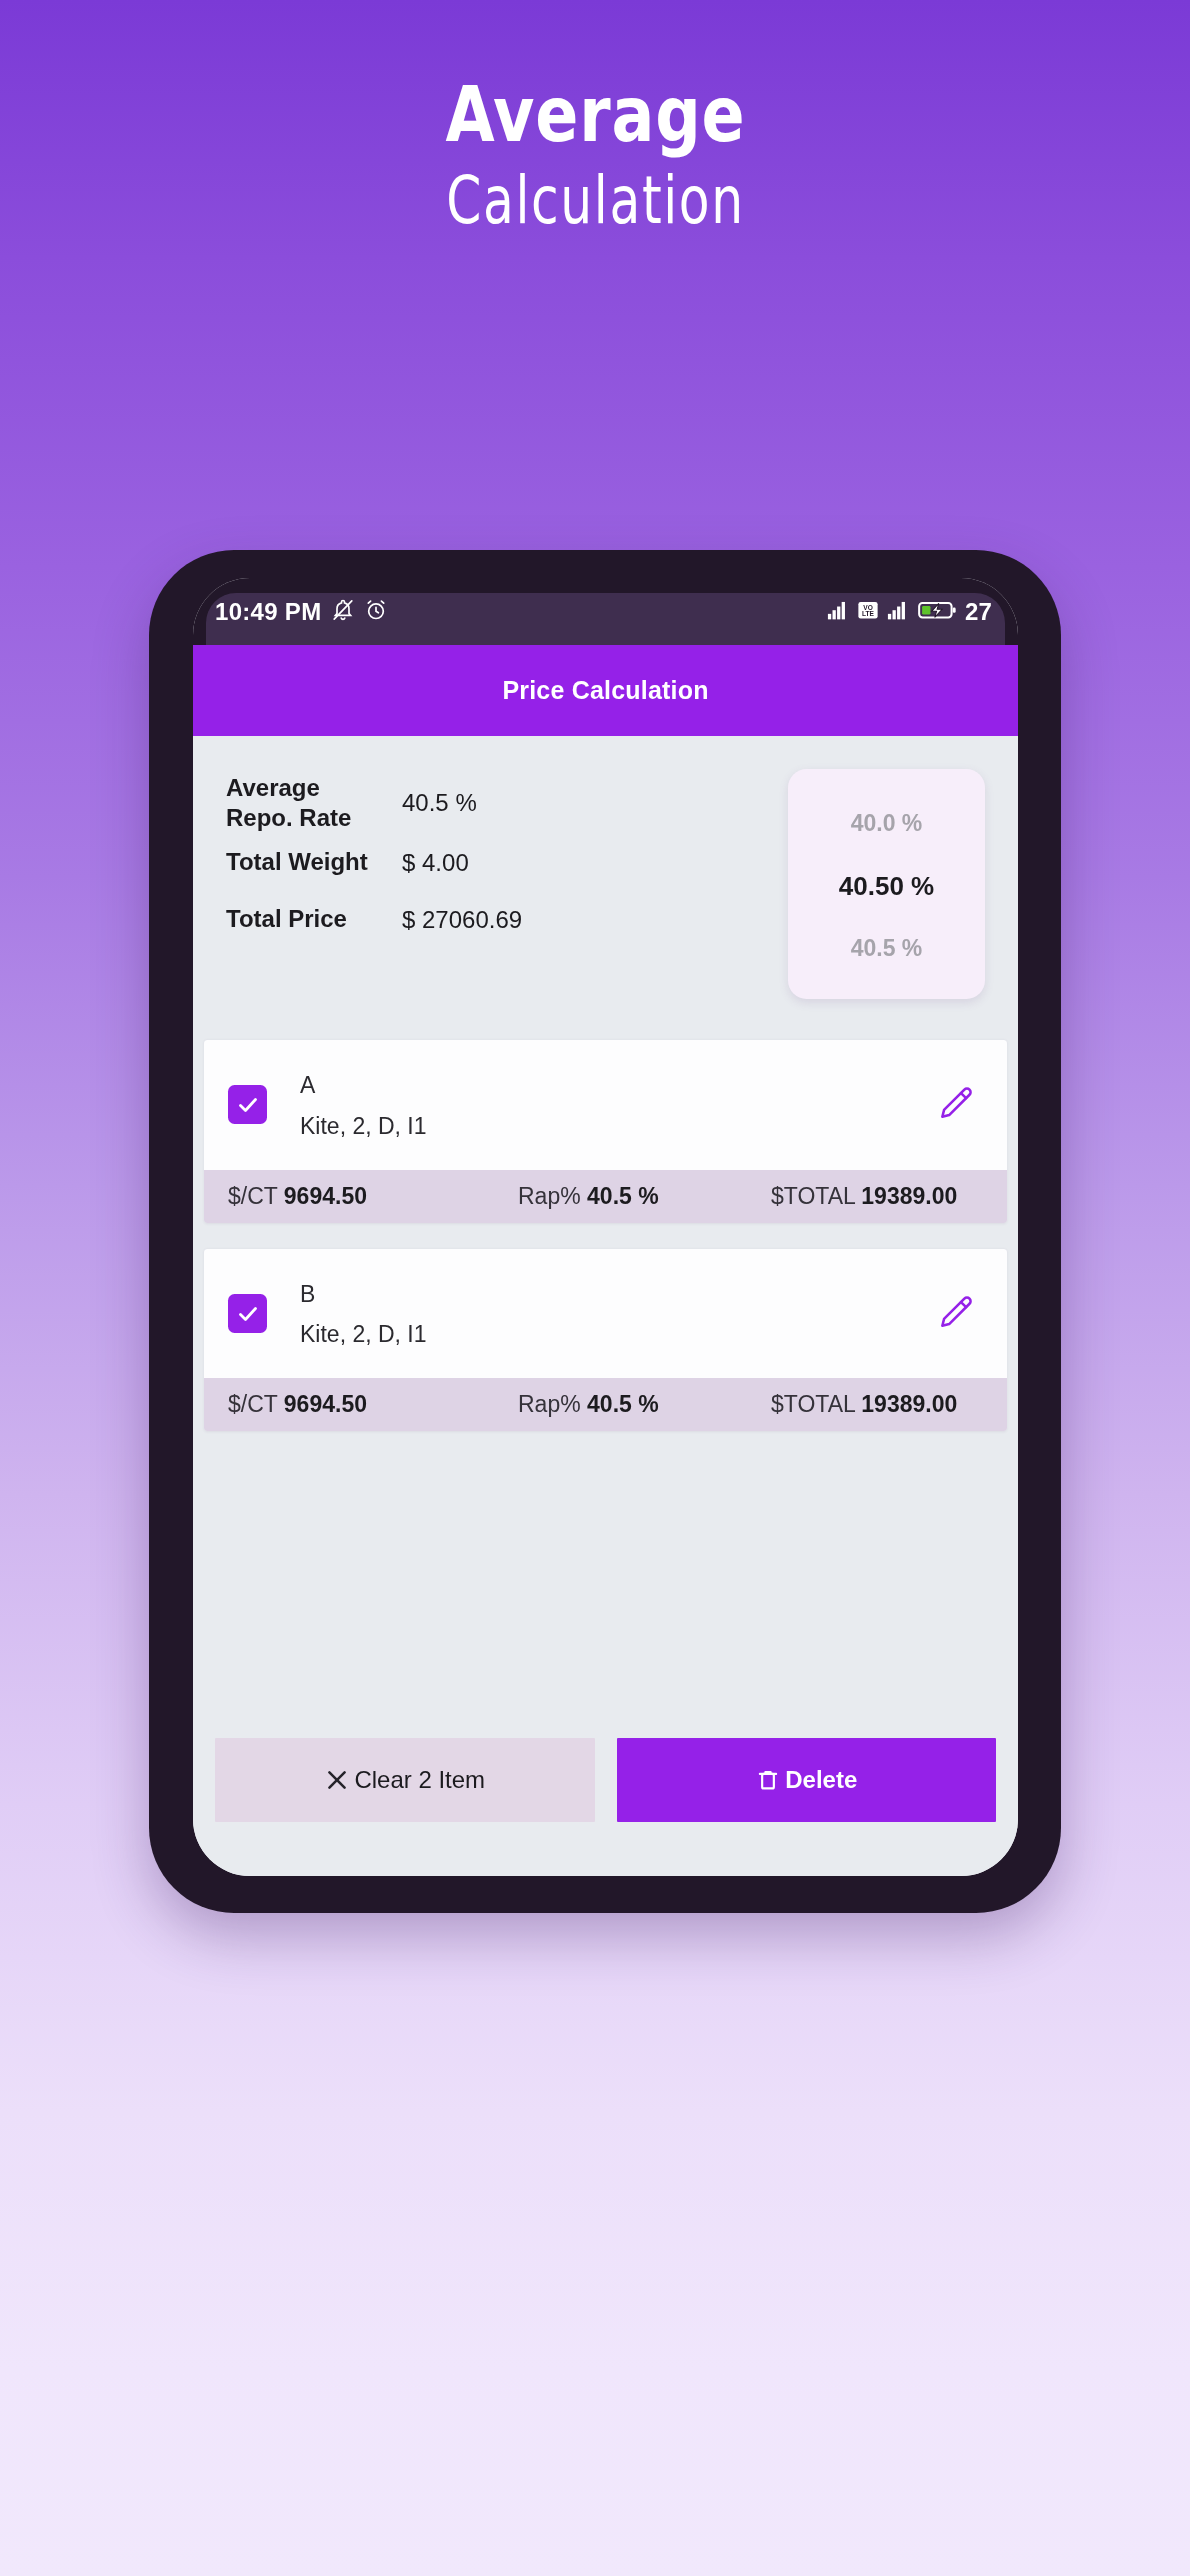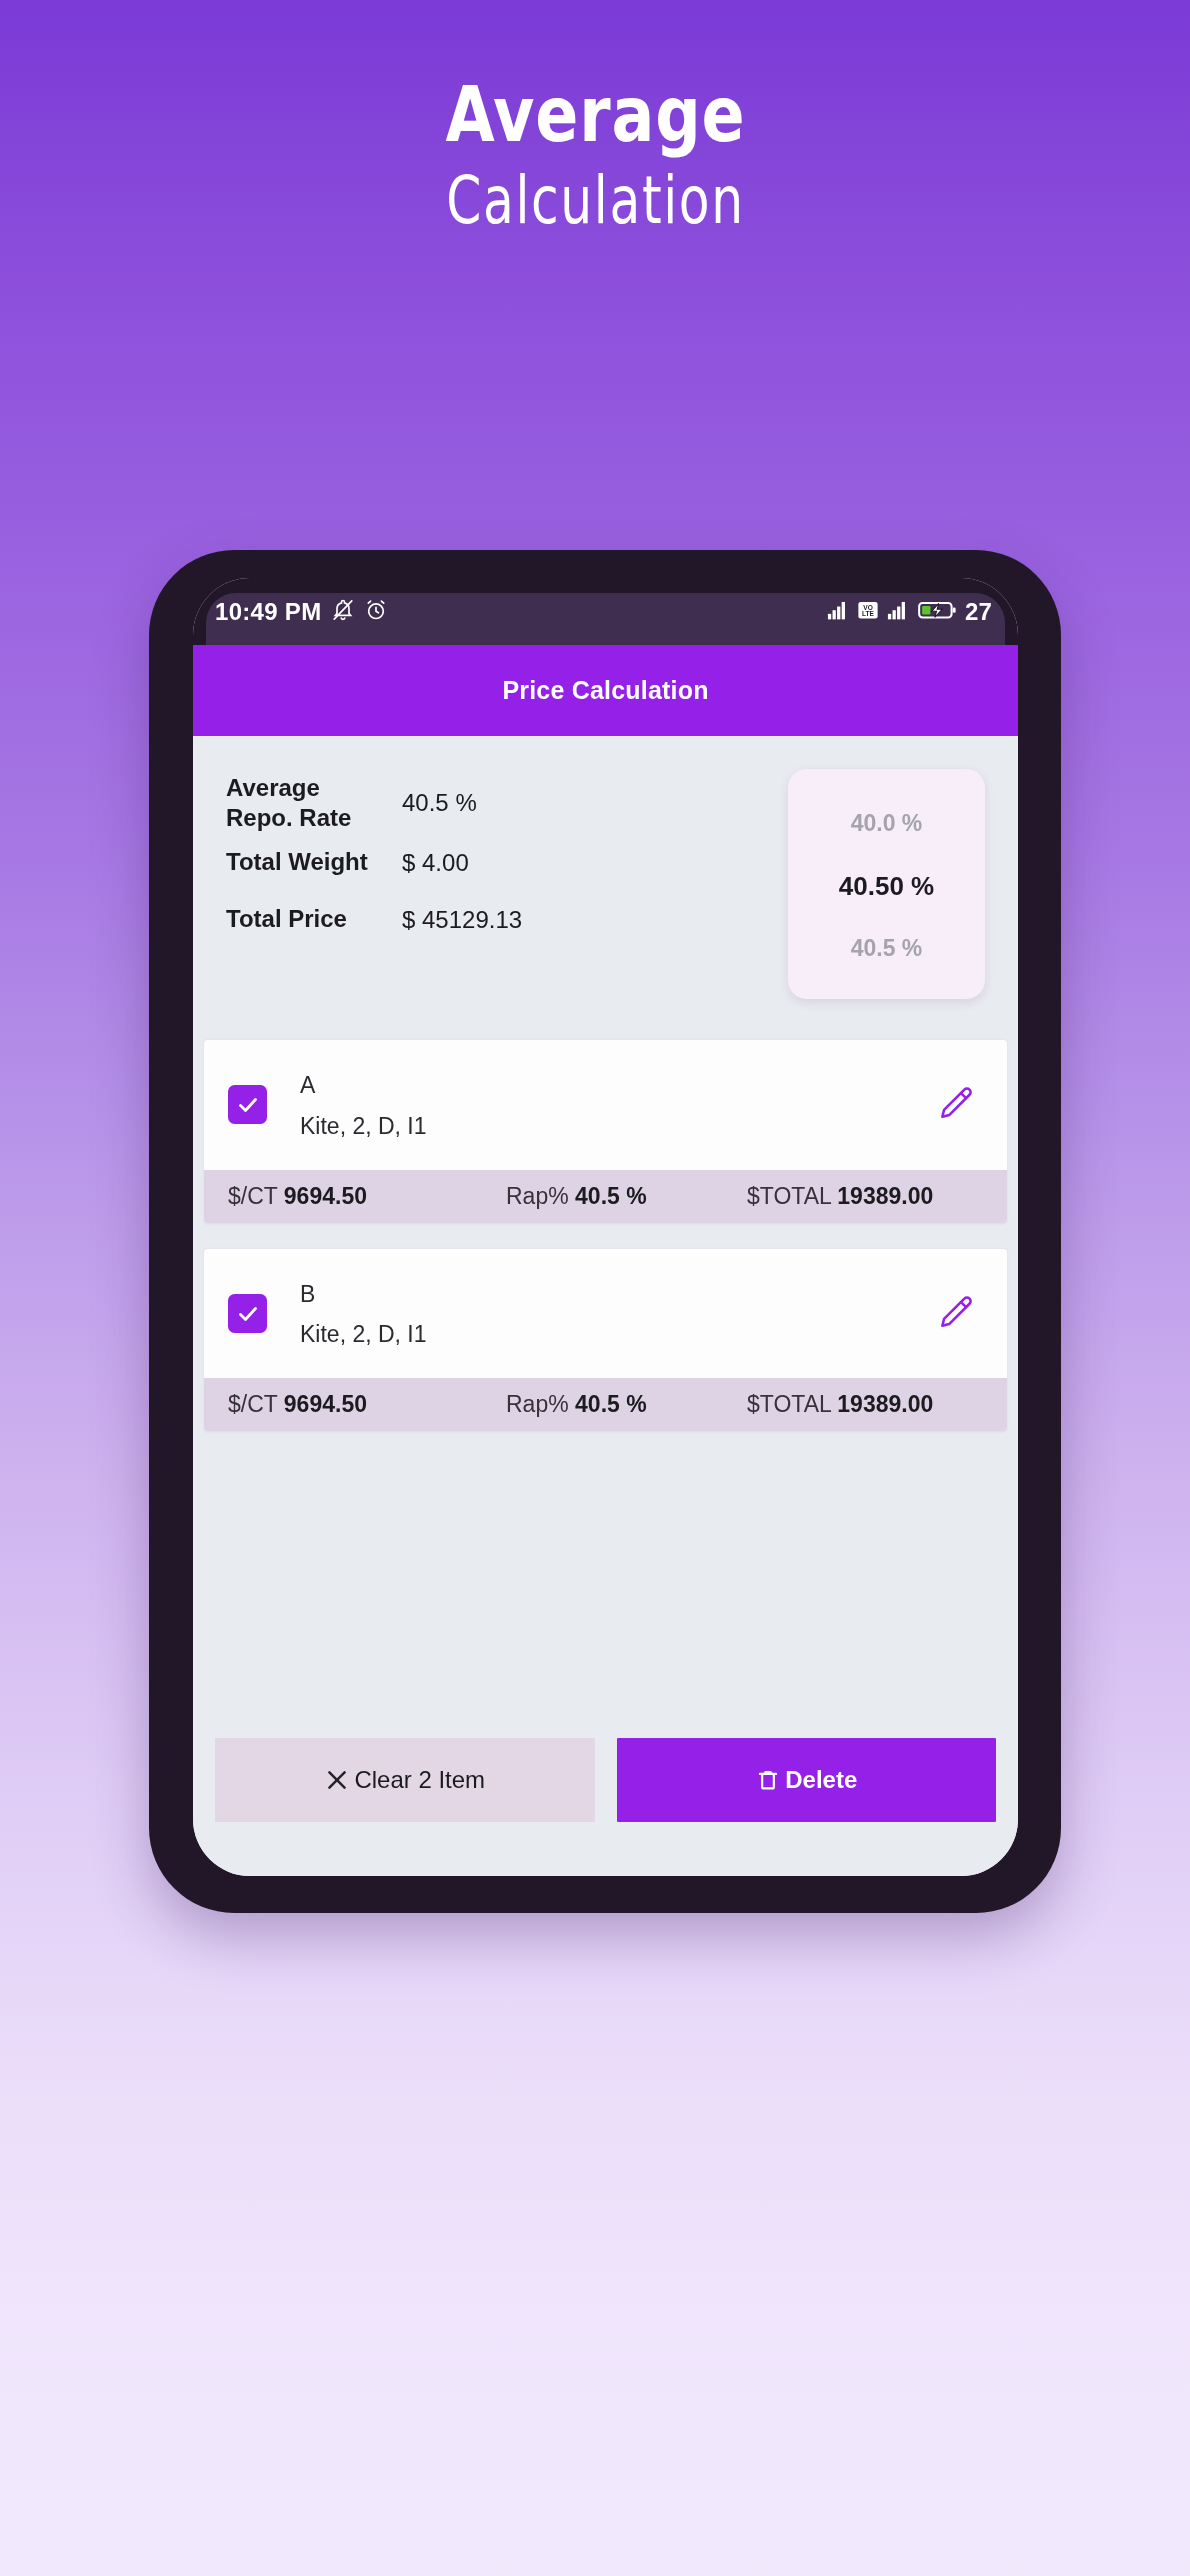--- a/index.html
+++ b/index.html
@@ -238,21 +238,21 @@
     display: flex;
     align-items: center;
     justify-content: center;
     flex: none;
   }
   .item-stats {
     background: #ded3e5;
     display: flex;
     align-items: center;
     padding: 13px 24px;
-    gap: 0;
+    gap: 12px;
   }
   .stat {
     font-size: 23px;
     color: #35323a;
     white-space: nowrap;
   }
   .stat b { font-weight: 700; color: #1c1b1f; }
   .stat-1 { width: 278px; }
   .stat-2 { width: 241px; }
   .stat-3 { flex: 1; }
@@ -372,21 +372,21 @@
           <div class="sum-value">40.5 %</div>
         </div>
 
         <div class="sum-row">
           <div class="sum-label">Total Weight</div>
           <div class="sum-value">$ 4.00</div>
         </div>
 
         <div class="sum-row">
           <div class="sum-label">Total Price</div>
-          <div class="sum-value">$ 45129.13</div>
+          <div class="sum-value">$ 27060.69</div>
         </div>
 
       </div>
 
       <div class="picker-card">
         <div class="pick-dim">40.0 %</div>
         <div class="pick-sel">40.50 %</div>
         <div class="pick-dim">40.5 %</div>
       </div>
     </div>

